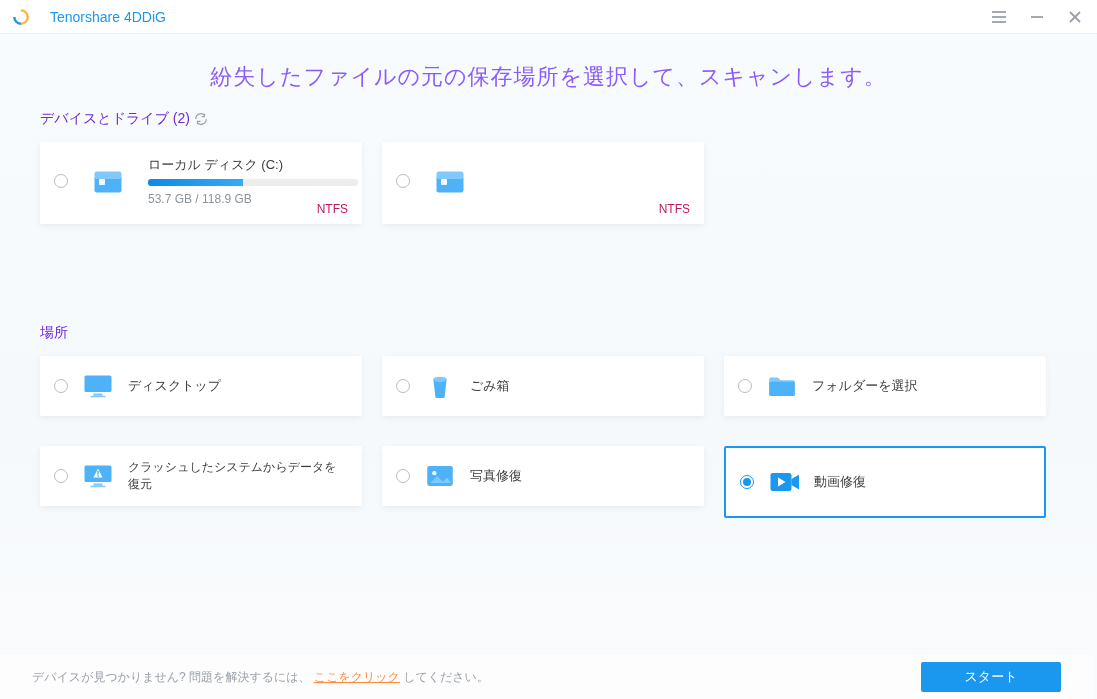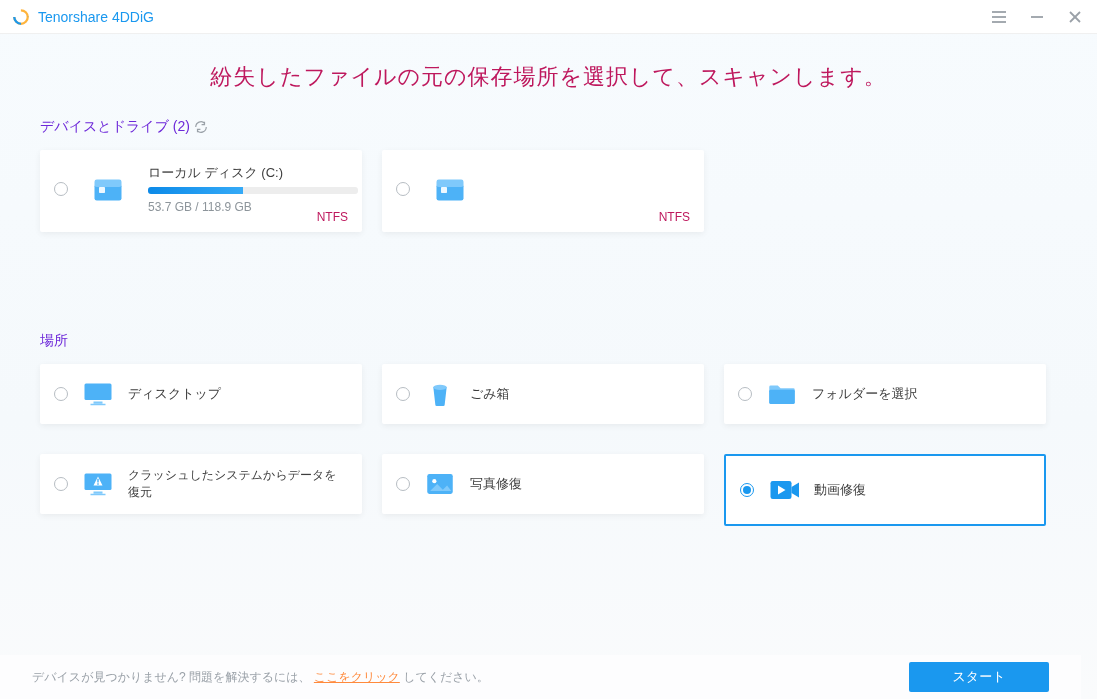--- a/index.html
+++ b/index.html
@@ -15,38 +15,38 @@
 
   
   .titlebar {
     height: 34px;
     display: flex;
     align-items: center;
     padding: 0 14px 0 12px;
     background: #ffffff;
     border-bottom: 1px solid #f0f0f0;
   }
-  .brand { display: flex; align-items: center; gap: 8px; }
+  .brand { display: flex; align-items: center; gap: 20px; }
   .brand-logo {
     width: 18px; height: 18px;
     display: inline-flex; align-items: center; justify-content: center;
   }
   .brand-name { color: #1a98ef; font-size: 14px; }
   .win-controls { margin-left: auto; display: flex; align-items: center; gap: 22px; color: #9aa1a8; }
   .win-btn { width: 16px; height: 16px; display:flex; align-items:center; justify-content:center; cursor:pointer;}
   .win-btn svg { display:block; }
 
   
   .content { padding: 28px 40px 0 40px; }
   .page-title {
     text-align: center;
     font-size: 22px;
-    color: #be185d;
+    color: #8b5cf6;
     font-weight: 500;
-    margin-bottom: 26px;
+    margin-bottom: 18px;
     letter-spacing: 1px;
   }
 
   .section-title { display:flex; align-items:center; gap:4px; font-size:14px; color:#6d28d9; margin-bottom:14px; }
   .refresh-icon { width:14px; height:14px; color:#9aa1a8; }
 
   .cards-row { display:flex; gap:20px; margin-bottom: 40px; flex-wrap:wrap;}
   .loc-row { display:flex; gap:20px; margin-bottom:30px; }
 
   
@@ -86,21 +86,21 @@
   .loc-card.selected{
     border: 2px solid #1a98ef;
     box-shadow:none;
     height: 72px;
   }
   .loc-icon{ width:36px; height:36px; flex:0 0 36px; display:flex; align-items:center; justify-content:center;}
   .loc-label{ font-size:13px; color:#3d3d3d;}
 
   
   .footer{
-    position:absolute; left:0; right:16px; bottom:0; height:44px;
+    position:absolute; left:0; right:4px; bottom:0; height:44px;
     display:flex; align-items:center; justify-content:space-between;
     padding: 0 32px;
     background: rgba(255,255,255,0.6);
   }
   .footer-text{ font-size:12px; color:#9aa1a8;}
   .footer-link{ color:#ff8a3c; text-decoration:underline; cursor:pointer;}
   .start-btn{
     background:#1a98ef; color:#fff; border:none;
     width:140px; height:30px; font-size:13px; cursor:pointer; border-radius:2px;
   }

